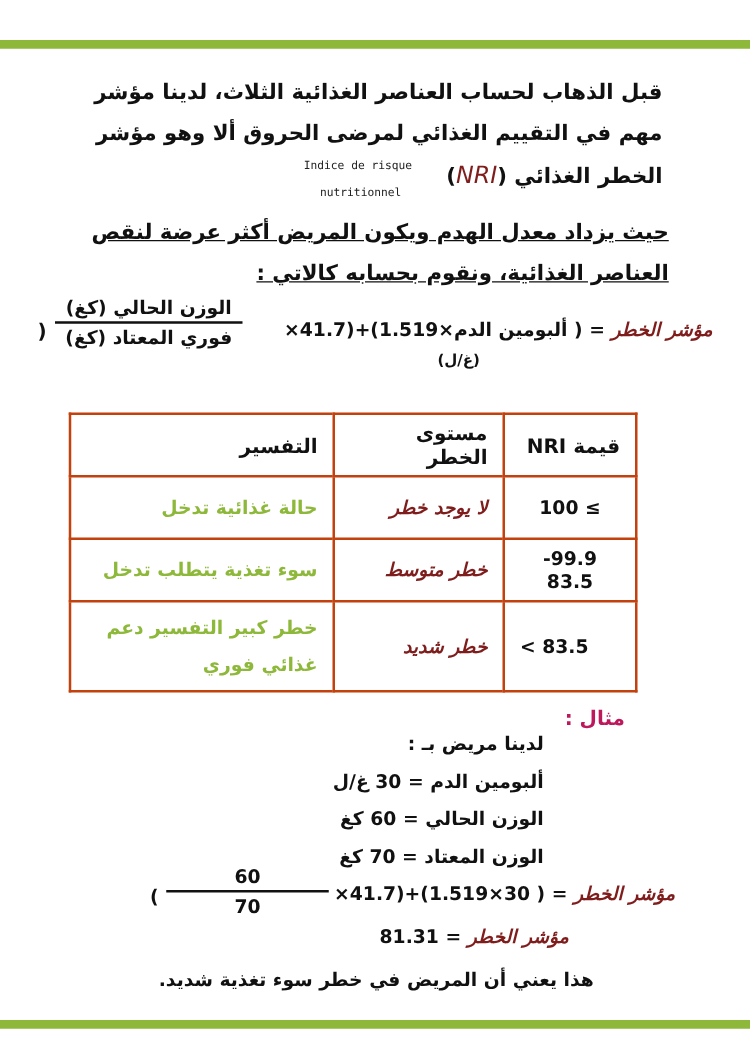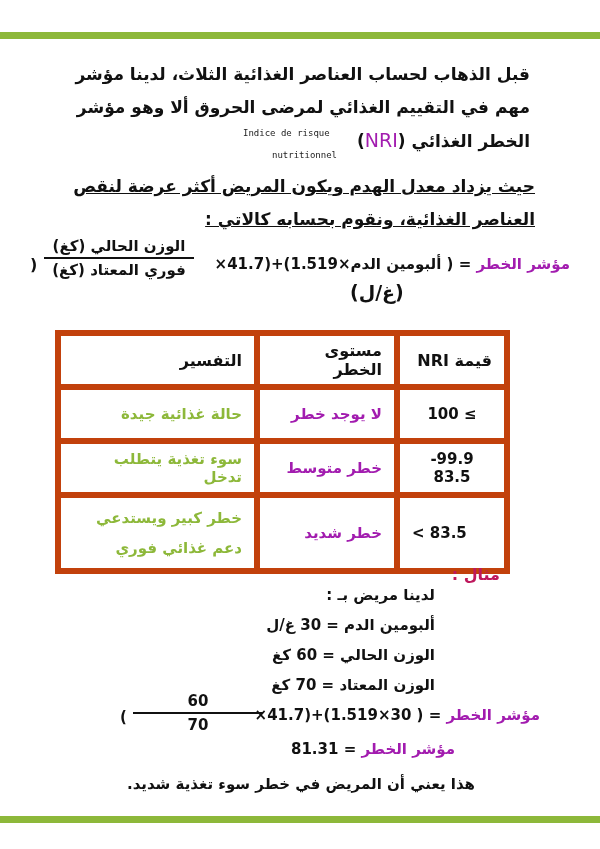--- a/index.html
+++ b/index.html
@@ -7,33 +7,33 @@
     width: 600px; height: 849px; position: relative; overflow: hidden;
     font-family: "DejaVu Sans", sans-serif; color: #111;
   }
   .bar { position: absolute; left: 0; width: 600px; height: 7px; background: #8db83a; }
   .bar.top { top: 32px; }
   .bar.bottom { top: 816px; }
   .abs { position: absolute; }
   .rtl { direction: rtl; text-align: right; unicode-bidi: plaintext; }
   .bold { font-weight: bold; }
   .p1 { right: 70px; width: 500px; font-size: 17px; font-weight: bold; line-height: 33px; }
-  .red { color: #a21caf; }
+  .red { color: #7f1d1d; font-style: italic; }
   .green { color: #8db83a; }
   .blue { color: #be185d; }
   .latin-note { font-family: "DejaVu Sans Mono", monospace; font-size: 9px; font-weight: normal; color: #222; }
   .frac { display: inline-block; text-align: center; vertical-align: middle; }
   .frac .num, .frac .den { display: block; font-weight: bold; font-size: 15px; line-height: 22px; }
   .frac .line { display: block; border-top: 2.5px solid #111; }
   table.nri {
     position: absolute; left: 55px; top: 330px; width: 455px;
     border-collapse: collapse; direction: rtl;
   }
   table.nri td {
-    border: 6px solid #c2410c; font-weight: bold; font-size: 15px; padding: 0 12px;
+    border: 2px solid #c2410c; font-weight: bold; font-size: 15px; padding: 0 12px;
     text-align: right; vertical-align: middle;
   }
   table.nri tr.h td { height: 48px; font-size: 16px; }
   table.nri tr.r1 td { height: 48px; }
   table.nri tr.r2 td { height: 48px; }
   table.nri tr.r3 td { height: 70px; line-height: 30px; }
   .ltr { direction: ltr; unicode-bidi: embed; }
 </style>
 </head>
 <body>
@@ -41,62 +41,62 @@
 <div class="bar top"></div>
 
 <div class="abs rtl p1" style="top:58px;">
   <div>قبل الذهاب لحساب العناصر الغذائية الثلاث، لدينا مؤشر</div>
   <div>مهم في التقييم الغذائي لمرضى الحروق ألا وهو مؤشر</div>
   <div>
     <span>الخطر الغذائي (</span><span class="red ltr" style="font-weight:normal;font-size:19px;">NRI</span><span>)</span>
   </div>
 </div>
 <div class="abs latin-note" style="left:243px; top:128px;">Indice de risque</div>
-<div class="abs latin-note" style="left:272px; top:150px;">nutritionnel</div>
+<div class="abs latin-note" style="left:256px; top:150px;">nutritionnel</div>
 
 <div class="abs rtl p1" style="top:170px; right:65px;text-decoration:underline;">
   <div>حيث يزداد معدل الهدم ويكون المريض أكثر عرضة لنقص</div>
   <div>العناصر الغذائية، ونقوم بحسابه كالاتي :</div>
 </div>
 
 <div class="abs" style="left:30px; top:235px; width:540px; height:75px;">
   <span class="abs bold" style="left:0; top:20px; font-size:16px;">)</span>
   <div class="abs frac" style="left:14px; top:0; width:150px;">
     <span class="num rtl" style="text-align:center;">الوزن الحالي (كغ)</span>
     <span class="line"></span>
     <span class="den rtl" style="text-align:center;">فوري المعتاد (كغ)</span>
   </div>
   <div class="abs rtl bold" style="right:0; top:20px; font-size:15px; white-space:nowrap;">
     <span class="red">مؤشر الخطر</span>
     <span>= ( ألبومين الدم×1.519)+(41.7×</span>
   </div>
-  <div class="abs rtl bold" style="left:320px; top:46px; font-size:19px;">(غ/ل)</div>
+  <div class="abs rtl bold" style="left:320px; top:46px; font-size:12px;">(غ/ل)</div>
 </div>
 
 <table class="nri">
   <tbody>
       <tr class="h">
     <td style="width:80px;">قيمة NRI</td>
     <td style="width:110px;">مستوى الخطر</td>
     <td>التفسير</td>
   </tr>
   <tr class="r1">
     <td style="text-align:center;"><span class="ltr">100 ≤</span></td>
     <td class="red">لا يوجد خطر</td>
-    <td class="green">حالة غذائية جيدة</td>
+    <td class="green">حالة غذائية تدخل</td>
   </tr>
   <tr class="r2">
     <td style="text-align:center;"><span>99.9- 83.5</span></td>
     <td class="red">خطر متوسط</td>
     <td class="green">سوء تغذية يتطلب تدخل</td>
   </tr>
   <tr class="r3">
     <td style="text-align:left;"><span>83.5 &gt;</span></td>
     <td class="red">خطر شديد</td>
-    <td class="green">خطر كبير ويستدعي دعم غذائي فوري</td>
+    <td class="green">خطر كبير التفسير دعم غذائي فوري</td>
   </tr>
 </tbody>
   </table>
 
 <div class="abs rtl bold blue" style="right:100px; top:565px; font-size:16px;">مثال :</div>
 <div class="abs rtl bold" style="right:165px; top:580px; width:300px; font-size:15px; line-height:30px;">
   <div>لدينا مريض بـ :</div>
   <div>ألبومين الدم = 30 غ/ل</div>
   <div>الوزن الحالي = 60 كغ</div>
   <div>الوزن المعتاد = 70 كغ</div>

